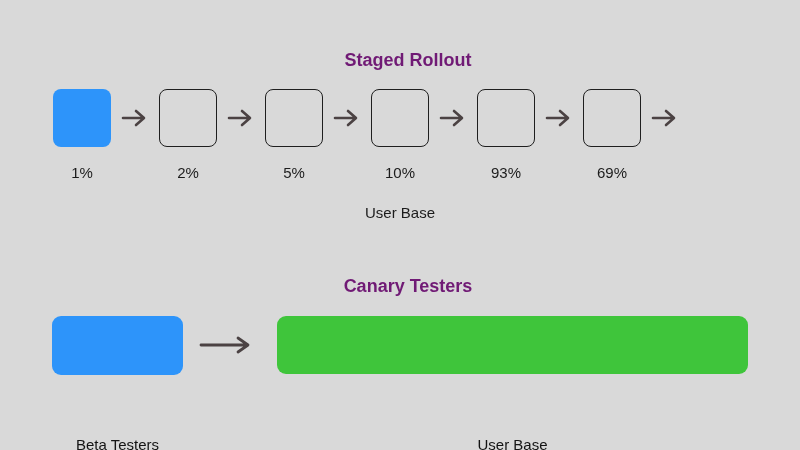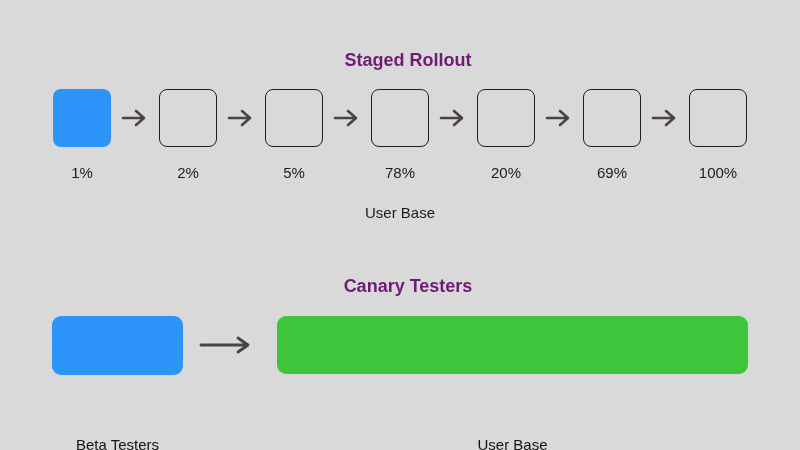--- a/index.html
+++ b/index.html
@@ -152,55 +152,51 @@
       </div>
 
       <div class="arrow-cell">
         <svg class="arrow-glyph" width="28" height="20" viewBox="0 0 28 20">
           <path d="M2 10 H22 M15 3 L23 10 L15 17" fill="none" stroke="#4b4243" stroke-width="2.6" stroke-linecap="round" stroke-linejoin="round"></path>
         </svg>
       </div>
 
       <div class="stage">
         <div class="stage-box"></div>
-        <div class="stage-label">78%</div>
-      </div>
-
-      <div class="arrow-cell">
-        <svg class="arrow-glyph" width="28" height="20" viewBox="0 0 28 20">
-          <path d="M2 10 H22 M15 3 L23 10 L15 17" fill="none" stroke="#4b4243" stroke-width="2.6" stroke-linecap="round" stroke-linejoin="round"></path>
-        </svg>
-      </div>
-
-      <div class="stage">
-        <div class="stage-box"></div>
-        <div class="stage-label">20%</div>
+        <div class="stage-label">10%</div>
+      </div>
+
+      <div class="arrow-cell">
+        <svg class="arrow-glyph" width="28" height="20" viewBox="0 0 28 20">
+          <path d="M2 10 H22 M15 3 L23 10 L15 17" fill="none" stroke="#4b4243" stroke-width="2.6" stroke-linecap="round" stroke-linejoin="round"></path>
+        </svg>
+      </div>
+
+      <div class="stage">
+        <div class="stage-box"></div>
+        <div class="stage-label">93%</div>
       </div>
 
       <div class="arrow-cell">
         <svg class="arrow-glyph" width="28" height="20" viewBox="0 0 28 20">
           <path d="M2 10 H22 M15 3 L23 10 L15 17" fill="none" stroke="#4b4243" stroke-width="2.6" stroke-linecap="round" stroke-linejoin="round"></path>
         </svg>
       </div>
 
       <div class="stage">
         <div class="stage-box"></div>
         <div class="stage-label">69%</div>
       </div>
 
       <div class="arrow-cell">
         <svg class="arrow-glyph" width="28" height="20" viewBox="0 0 28 20">
           <path d="M2 10 H22 M15 3 L23 10 L15 17" fill="none" stroke="#4b4243" stroke-width="2.6" stroke-linecap="round" stroke-linejoin="round"></path>
         </svg>
       </div>
 
-      <div class="stage">
-        <div class="stage-box"></div>
-        <div class="stage-label">100%</div>
-      </div>
 
     </div>
 
     <div class="caption staged-caption">User Base</div>
   </section>
 
   <section>
     <h2 class="diagram-title canary-title">Canary Testers</h2>
 
     <div class="pill pill-blue"></div>

